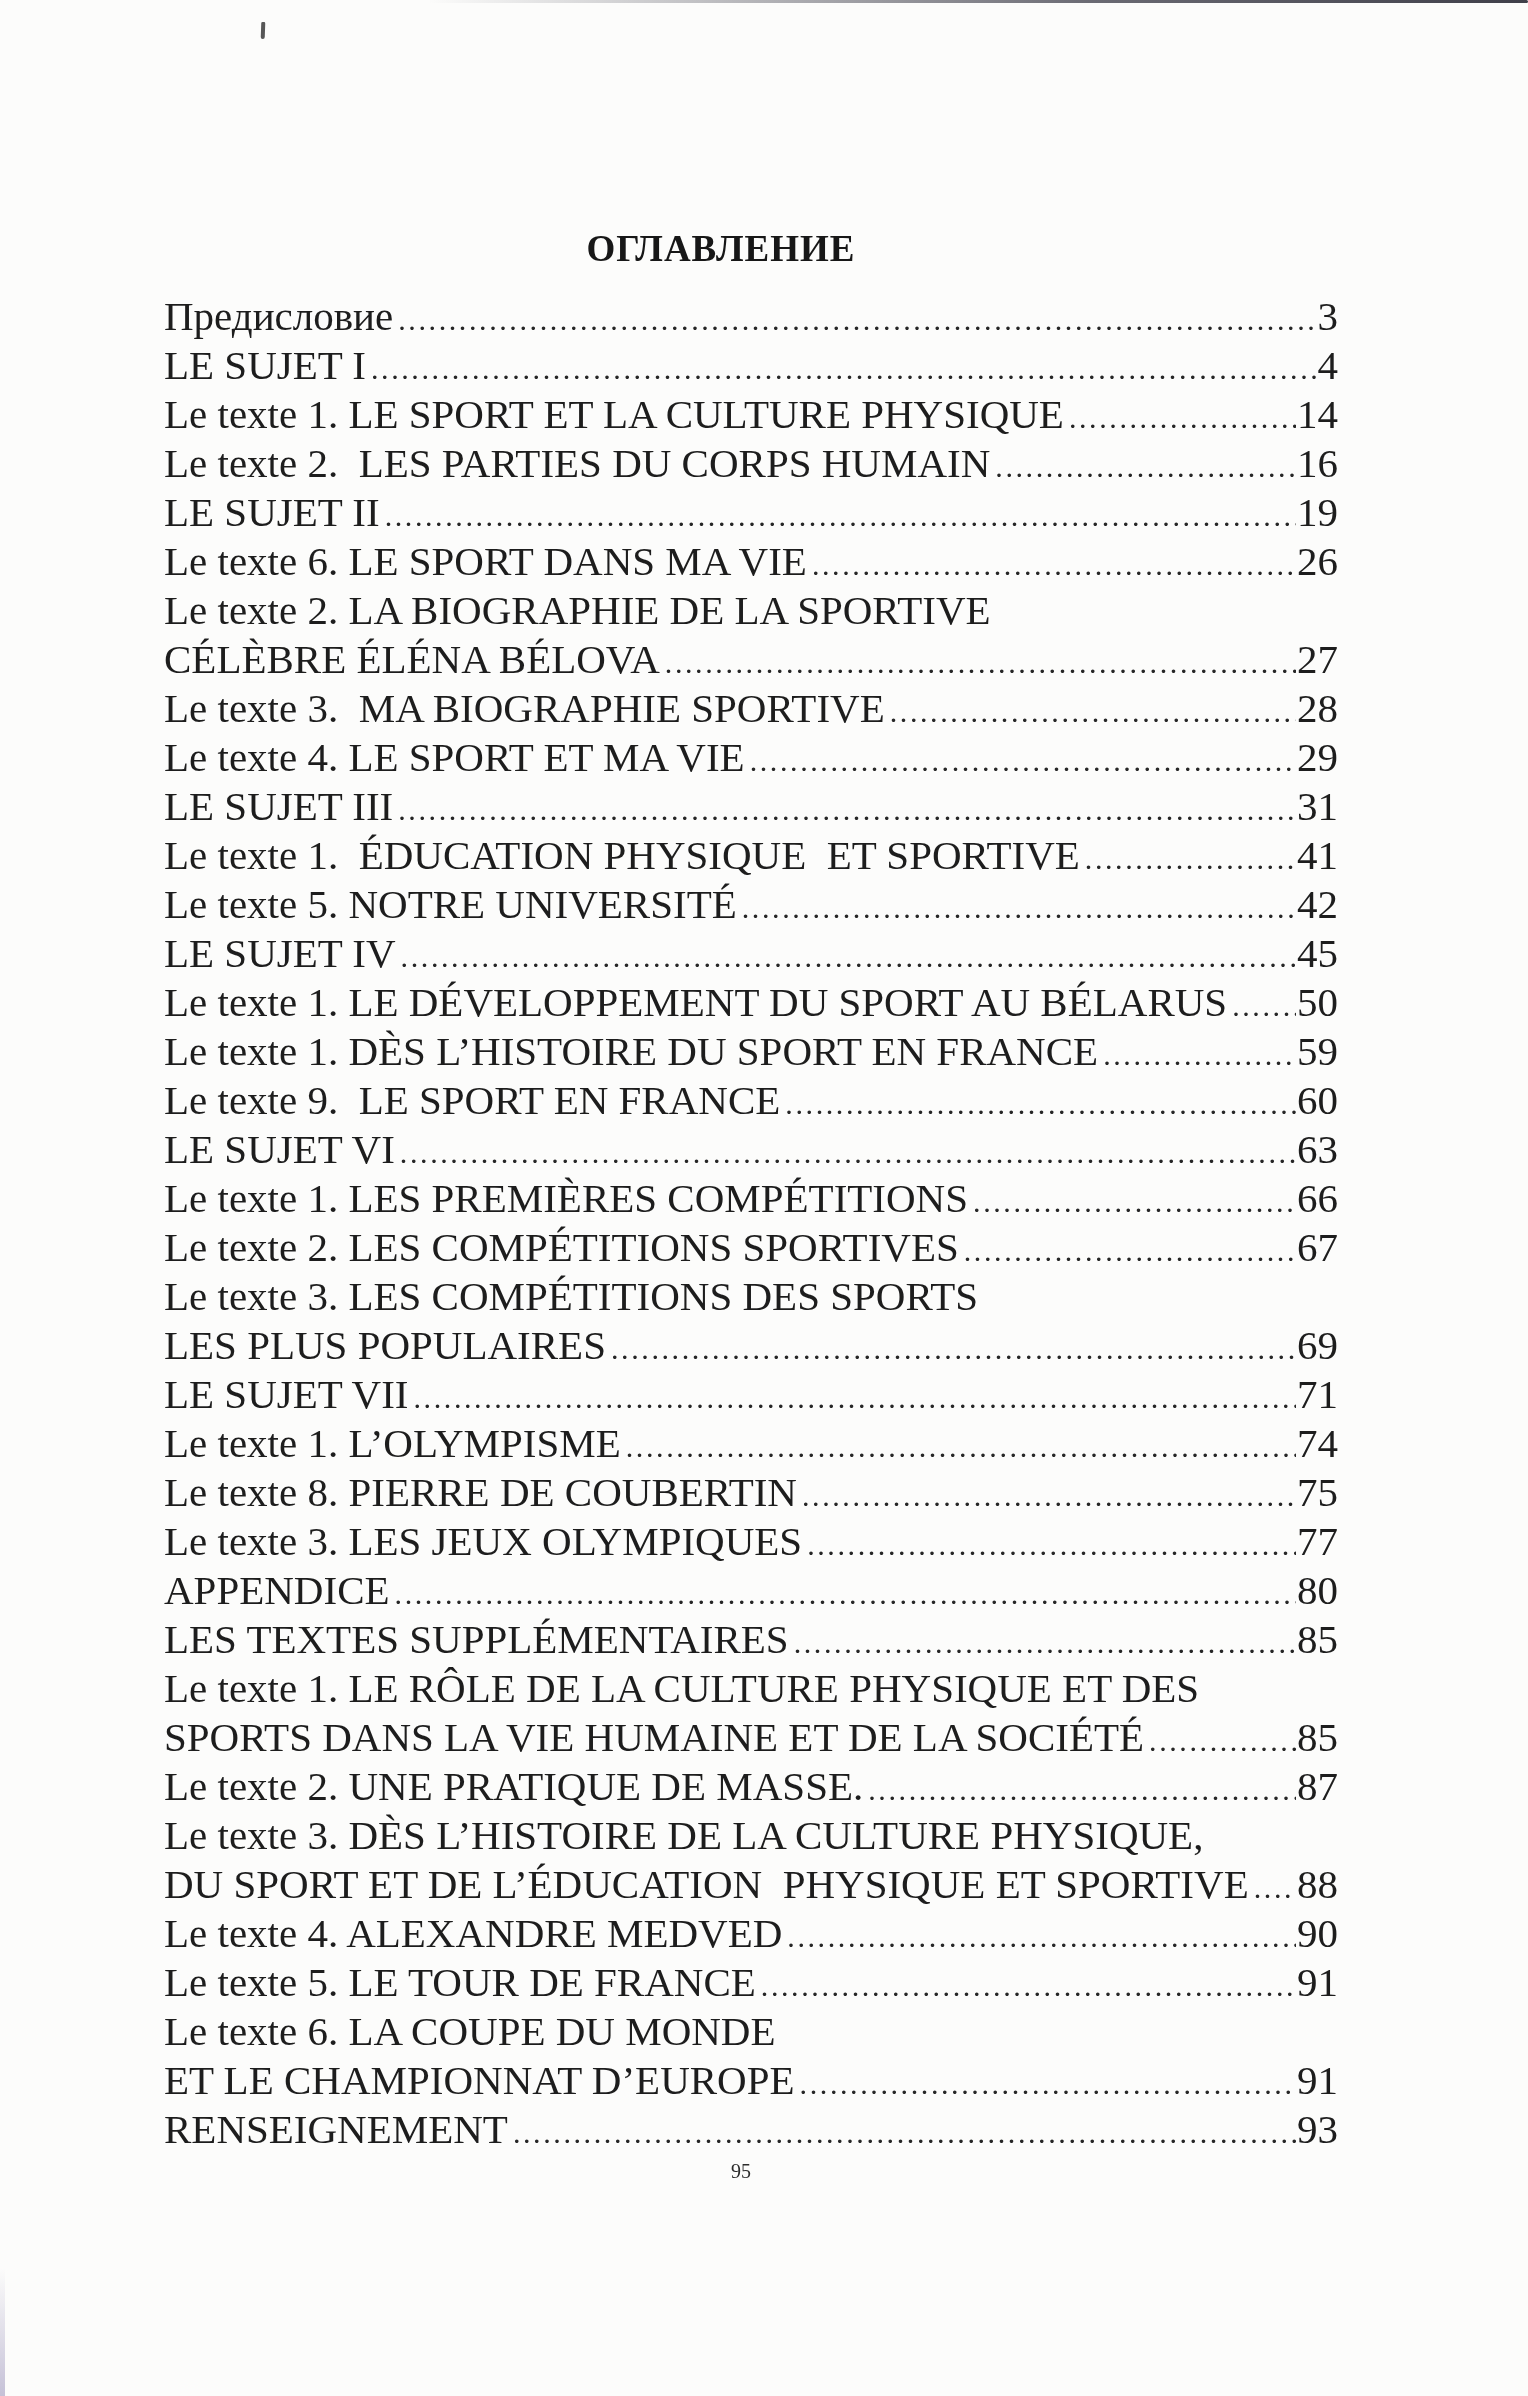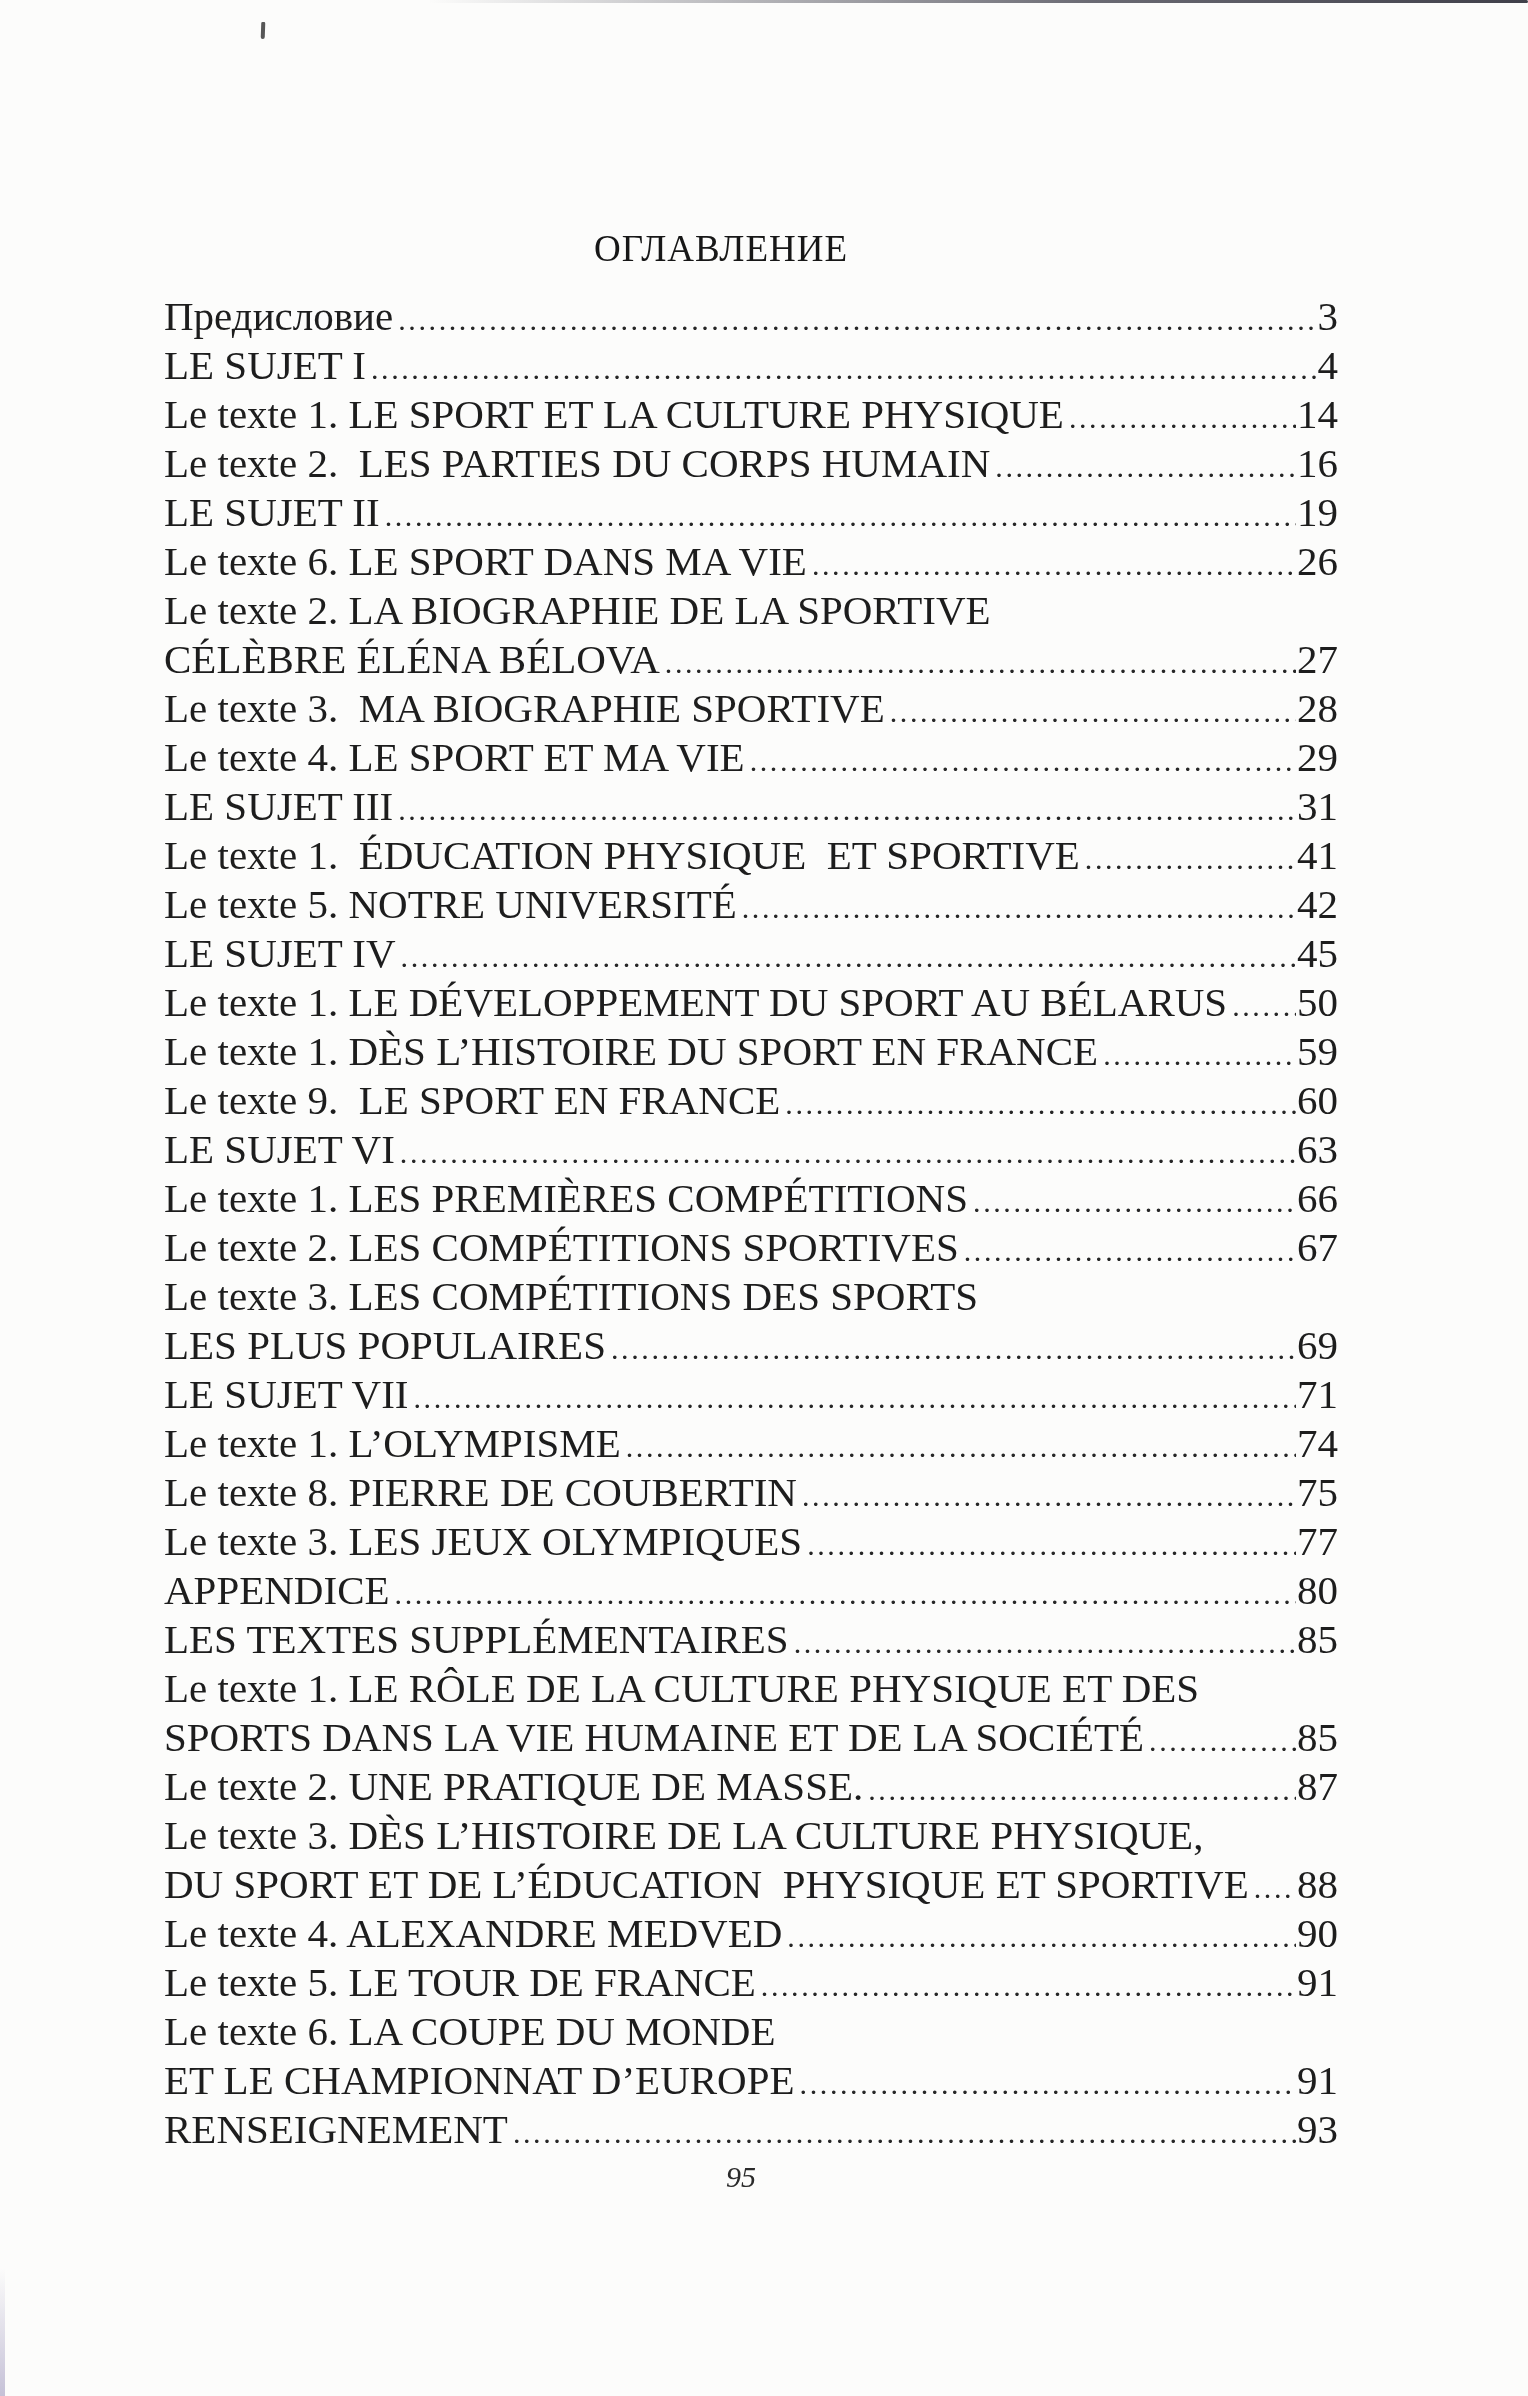--- a/index.html
+++ b/index.html
@@ -42,21 +42,21 @@
     position: absolute;
     left: 164px;
     top: 227px;
     width: 1174px;
   }
   .title {
     margin: 0 0 22px 0;
     padding-right: 60px;
     text-align: center;
     font-size: 37px;
-    font-weight: normal;
+    font-weight: bold;
     letter-spacing: 1px;
     color: #171717;
   }
   .toc { width: 100%; }
   .row {
     display: flex;
     align-items: baseline;
     height: 49px;
     line-height: 49px;
     font-size: 41px;
@@ -79,23 +79,22 @@
     content: "........................................................................................................................................................................................................";
   }
   .pagenum {
     flex: 0 0 auto;
     text-align: right;
   }
   .footer {
     margin-top: 6px;
     padding-right: 20px;
     text-align: center;
-    font-size: 30px;
+    font-size: 20px;
     color: #2b2b2b;
-    font-style: italic;
   }
 </style>
 </head>
 <body>
 
 <div class="page">
   <div class="edge-top"></div>
   <div class="edge-left-bottom"></div>
   <div class="ink-speck"></div>
 

